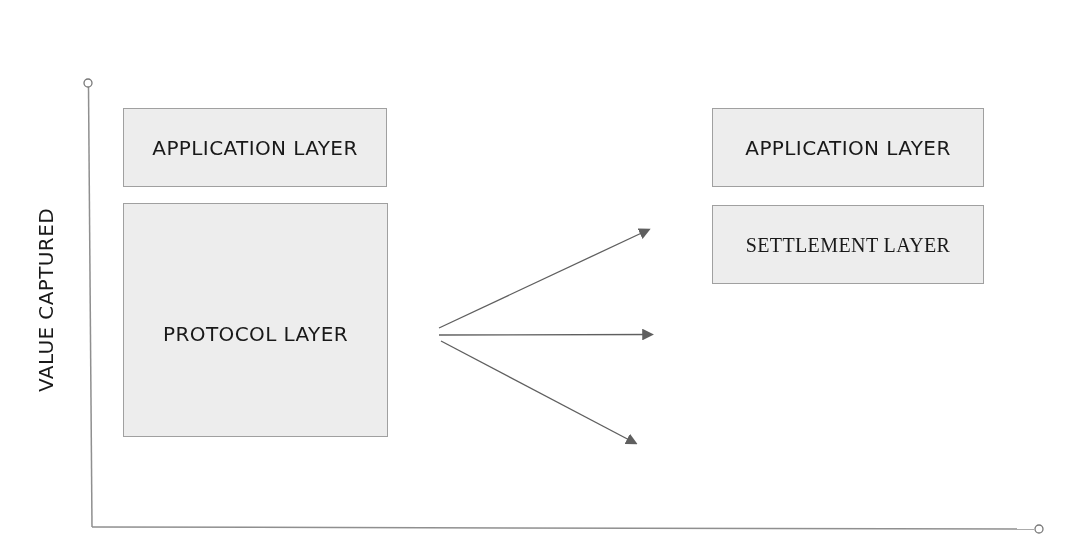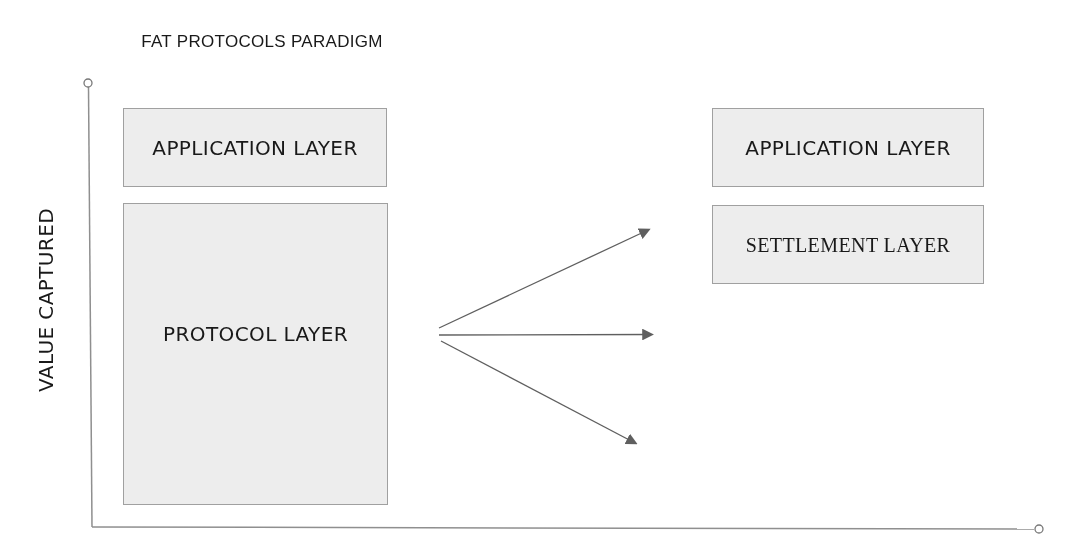--- a/index.html
+++ b/index.html
@@ -60,21 +60,21 @@
     display: flex;
     align-items: center;
     justify-content: center;
     text-align: center;
     font-size: 20px;
     letter-spacing: 0.4px;
     line-height: 26px;
     padding: 12px 10px;
   }
   .box.fat-application  { left: 123px; top: 108px; width: 264px; height: 79px; }
-  .box.fat-protocol     { left: 123px; top: 203px; width: 265px; height: 302px;
+  .box.fat-protocol     { left: 123px; top: 203px; width: 265px; height: 234px;
                           align-items: flex-start; padding-top: 117px; }
   .box.mod-application  { left: 712px; top: 108px; width: 272px; height: 79px; }
   .box.mod-settlement   { left: 712px; top: 205px; width: 272px; height: 79px; font-family: Liberation Serif, serif; }
   .box.mod-execution    { left: 712px; top: 301px; width: 272px; height: 81px; }
   .box.mod-data         { left: 712px; top: 405px; width: 272px; height: 80px; }
 </style>
 </head>
 <body>
 
 <div class="canvas">
@@ -89,21 +89,20 @@
     <line class="axis-line" x1="88.5" y1="87" x2="92" y2="527"></line>
     <line class="axis-line" x1="92" y1="527" x2="1034" y2="529"></line>
     <circle class="axis-end" cx="88" cy="83" r="4"></circle>
     <circle class="axis-end" cx="1039" cy="529" r="4"></circle>
 
     <line class="arrow-line" x1="439" y1="328" x2="648" y2="230" marker-end="url(#arrowhead)"></line>
     <line class="arrow-line" x1="439" y1="335" x2="651" y2="334.5" marker-end="url(#arrowhead)"></line>
     <line class="arrow-line" x1="441" y1="341" x2="635" y2="443" marker-end="url(#arrowhead)"></line>
   </svg>
 
-  <div class="col-title left">FAT PROTOCOLS PARADIGM</div>
 
   <div class="y-axis-label">VALUE CAPTURED</div>
 
   <div class="box fat-application">
     <span>APPLICATION LAYER</span>
   </div>
   <div class="box fat-protocol">
     <span>PROTOCOL LAYER</span>
   </div>
 

